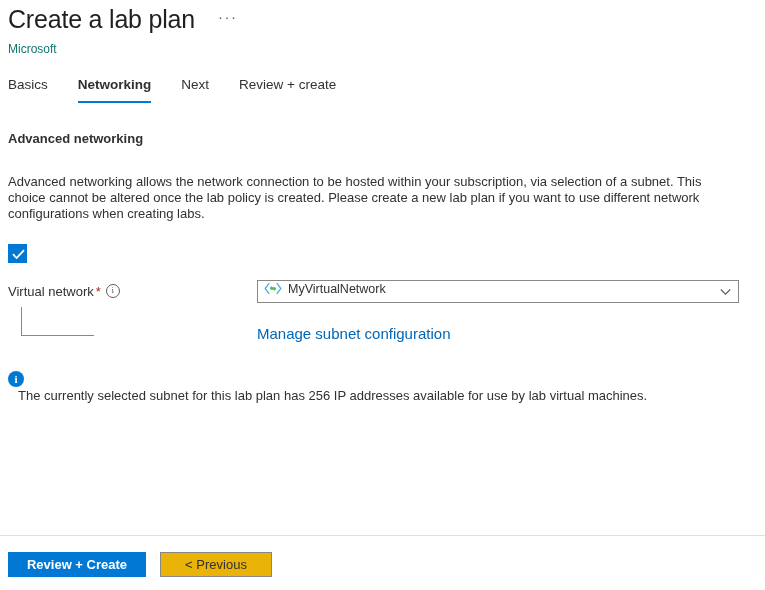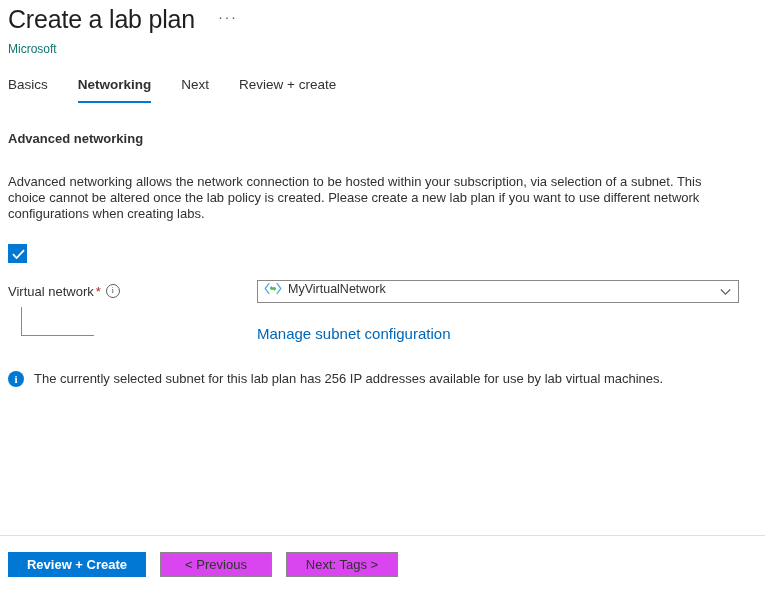--- a/index.html
+++ b/index.html
@@ -222,20 +222,21 @@
     text-decoration: none;
     cursor: pointer;
     line-height: 18px;
   }
 
   
   .info-message {
     display: flex;
     align-items: flex-start;
     margin-top: 27px;
+    flex-direction: column;
   }
   .info-badge {
     width: 16px;
     height: 16px;
     border-radius: 50%;
     background: #0078d4;
     flex-shrink: 0;
     position: relative;
     margin-top: 1px;
   }
@@ -288,21 +289,21 @@
   }
   .btn-primary {
     background: #0078d4;
     color: #ffffff;
     border: 1px solid #0078d4;
     font-weight: 700;
     min-width: 138px;
     padding: 0 12px;
   }
   .btn-secondary {
-    background: #d946ef;
+    background: #eab308;
     color: #323130;
     border: 1px solid #8a8886;
     min-width: 112px;
     padding: 0 12px;
     margin-left: 14px;
   }
 </style>
 </head>
 <body>
 
@@ -369,14 +370,13 @@
     <span class="info-badge"></span>
     <span class="info-text">The currently selected subnet for this lab plan has 256 IP addresses available for use by lab virtual machines.</span>
   </div>
 
 </div>
 
 <div class="footer-divider"></div>
 <div class="footer">
   <div class="btn btn-primary">Review + Create</div>
   <div class="btn btn-secondary">&lt; Previous</div>
-  <div class="btn btn-secondary">Next: Tags &gt;</div>
 </div>
 
 </body></html>

